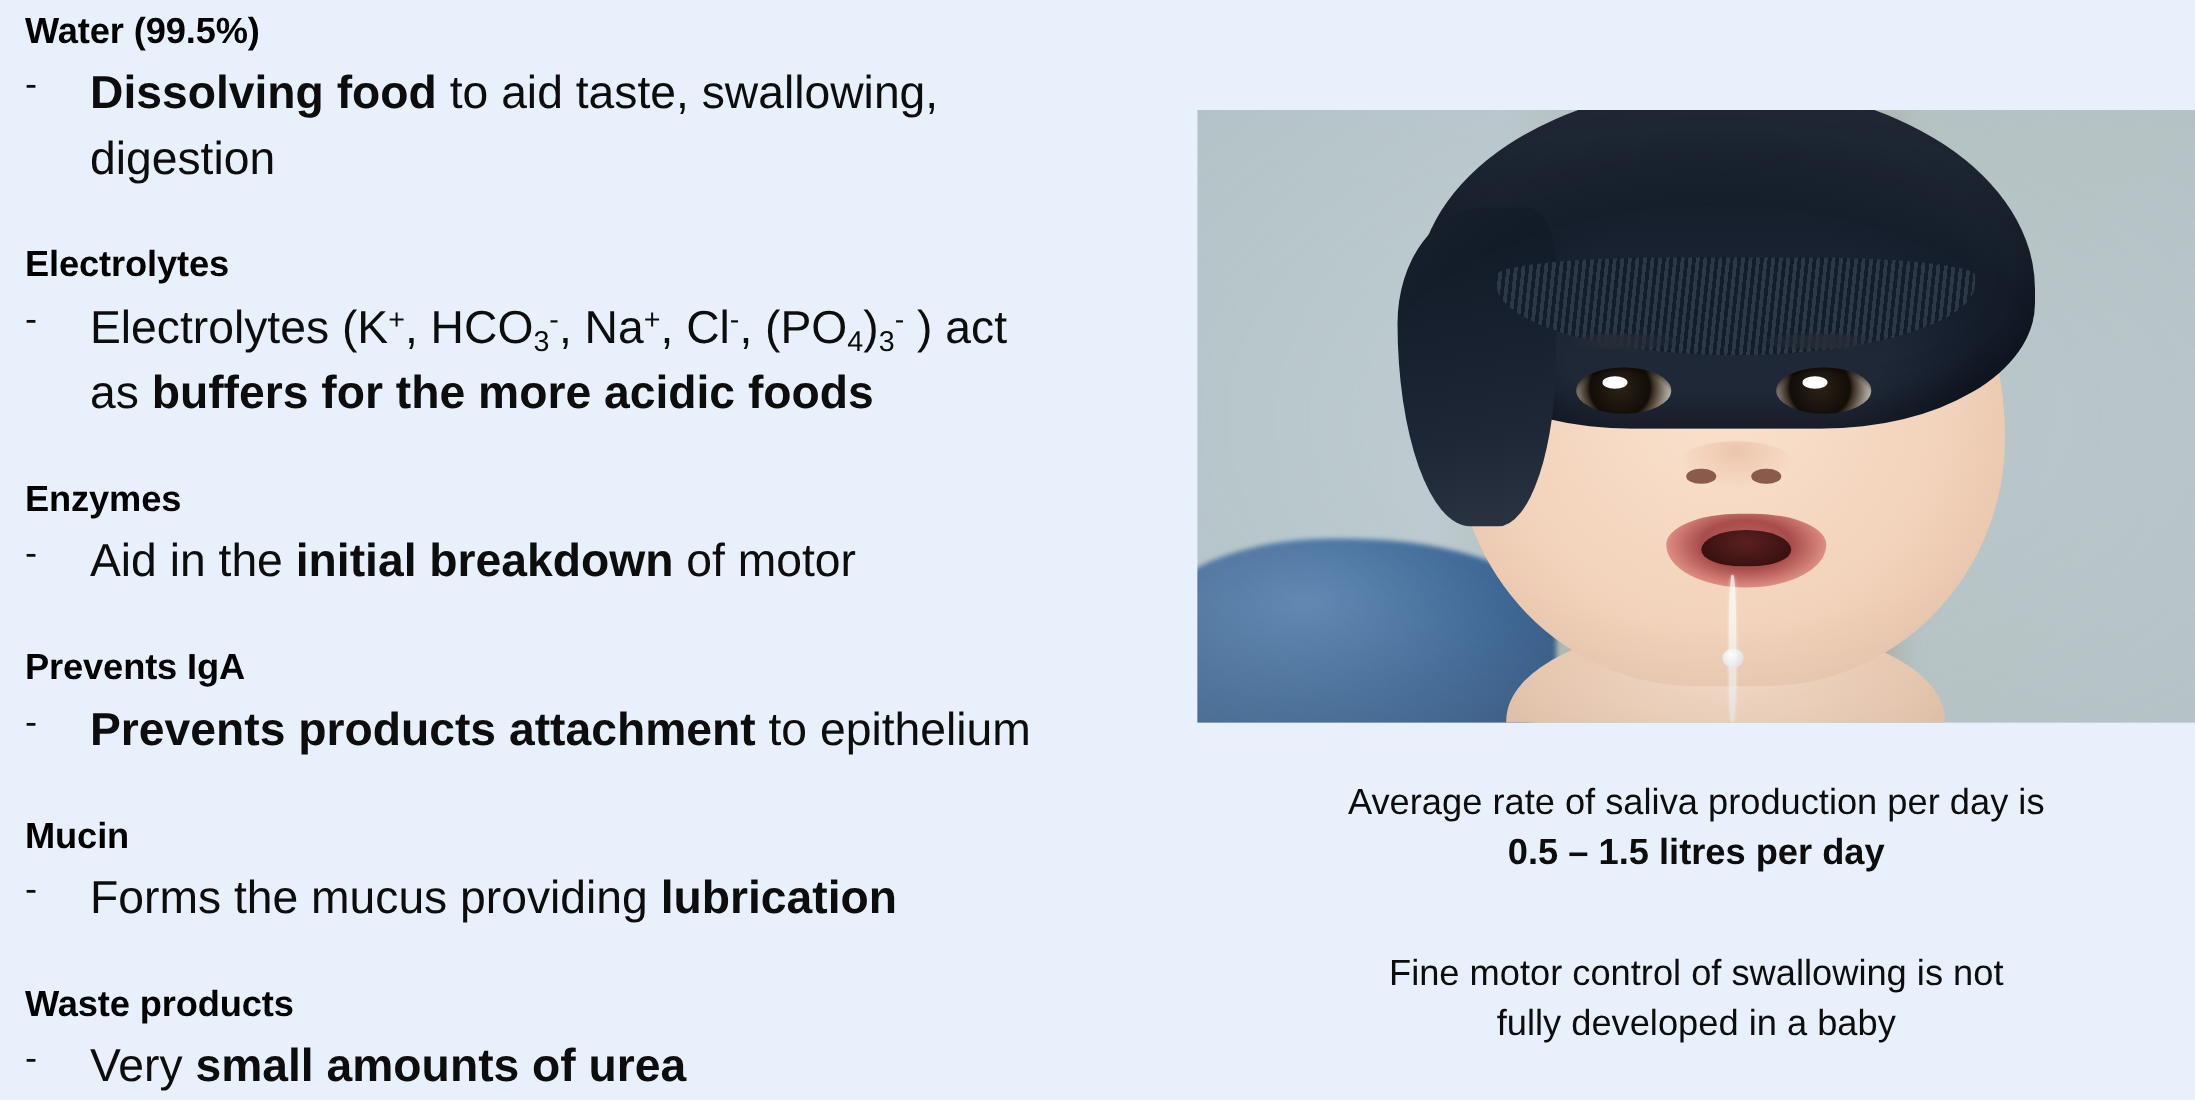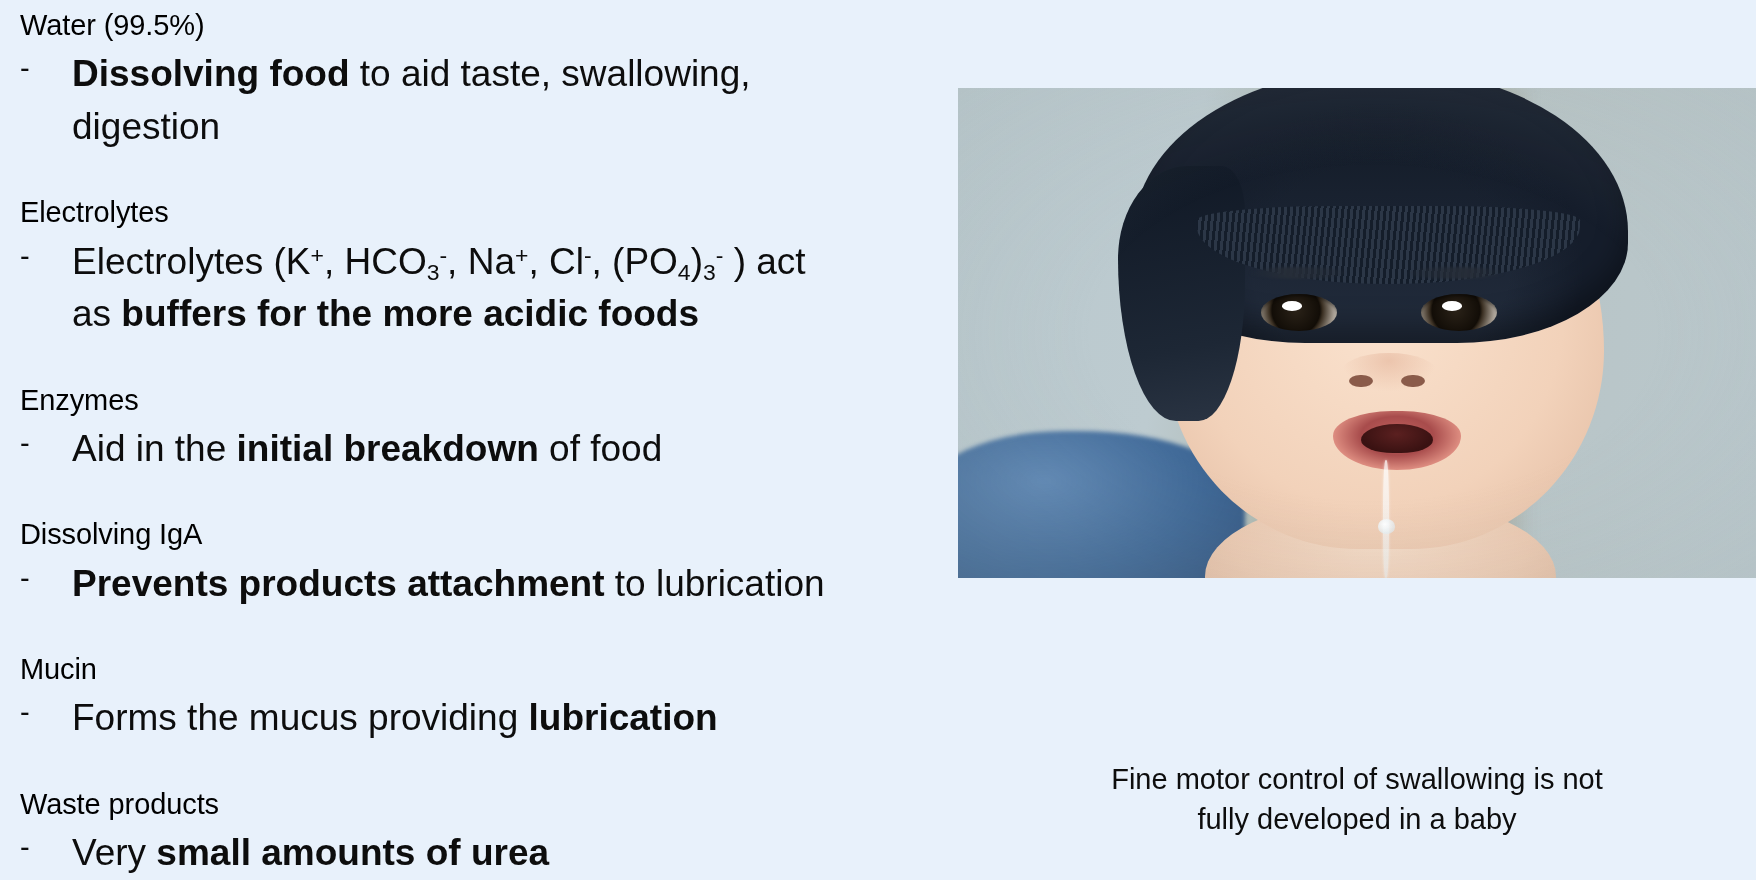--- a/index.html
+++ b/index.html
@@ -29,21 +29,21 @@
     top: 8px;
     width: 830px;
     height: 864px;
   }
 
   .group {
     margin-bottom: 0;
   }
 
   .group-head {
-    font-weight: normal;
+    font-weight: bold;
     font-size: 29px;
     line-height: 1.18;
     letter-spacing: -0.1px;
     color: #000000;
   }
 
   .bullet-row {
     display: flex;
     align-items: flex-start;
     font-size: 29px;
@@ -257,31 +257,31 @@
         <span class="bullet-text"><span>Electrolytes (K</span><sup>+</sup><span>, HCO</span><sub>3</sub><sup>-</sup><span>, Na</span><sup>+</sup><span>, Cl</span><sup>-</sup><span>,  (PO</span><sub>4</sub><span>)</span><sub>3</sub><sup>-</sup><span> ) act as </span><b>buffers for the more acidic foods</b></span>
       </div>
     </div>
 
     <div class="gap-lg"></div>
 
     <div class="group">
       <div class="group-head">Enzymes</div>
       <div class="bullet-row">
         <span class="dash">-</span>
-        <span class="bullet-text"><span>Aid in the </span><b>initial breakdown</b><span> of food</span></span>
-      </div>
-    </div>
-
-    <div class="gap-lg"></div>
-
-    <div class="group">
-      <div class="group-head">Dissolving IgA</div>
-      <div class="bullet-row">
-        <span class="dash">-</span>
-        <span class="bullet-text"><b>Prevents products attachment</b><span> to lubrication</span></span>
+        <span class="bullet-text"><span>Aid in the </span><b>initial breakdown</b><span> of motor</span></span>
+      </div>
+    </div>
+
+    <div class="gap-lg"></div>
+
+    <div class="group">
+      <div class="group-head">Prevents IgA</div>
+      <div class="bullet-row">
+        <span class="dash">-</span>
+        <span class="bullet-text"><b>Prevents products attachment</b><span> to epithelium</span></span>
       </div>
     </div>
 
     <div class="gap-lg"></div>
 
     <div class="group">
       <div class="group-head">Mucin</div>
       <div class="bullet-row">
         <span class="dash">-</span>
         <span class="bullet-text"><span>Forms the mucus providing </span><b>lubrication</b></span>
@@ -323,20 +323,24 @@
       <div class="nose"></div>
       <div class="nostril l"></div>
       <div class="nostril r"></div>
       <div class="mouth"></div>
       <div class="mouth-in"></div>
       <div class="drool"></div>
       <div class="drool-drop"></div>
       <div class="soft"></div>
     </div>
 
+    <div class="caption-block caption-1">
+      <div class="caption-line">Average rate of saliva production per day is</div>
+      <div class="caption-line bold">0.5 – 1.5 litres per day</div>
+    </div>
 
     <div class="caption-block caption-2">
       <div class="caption-line">Fine motor control of swallowing is not</div>
       <div class="caption-line">fully developed in a baby</div>
     </div>
 
   </div>
 
 </div>
 

